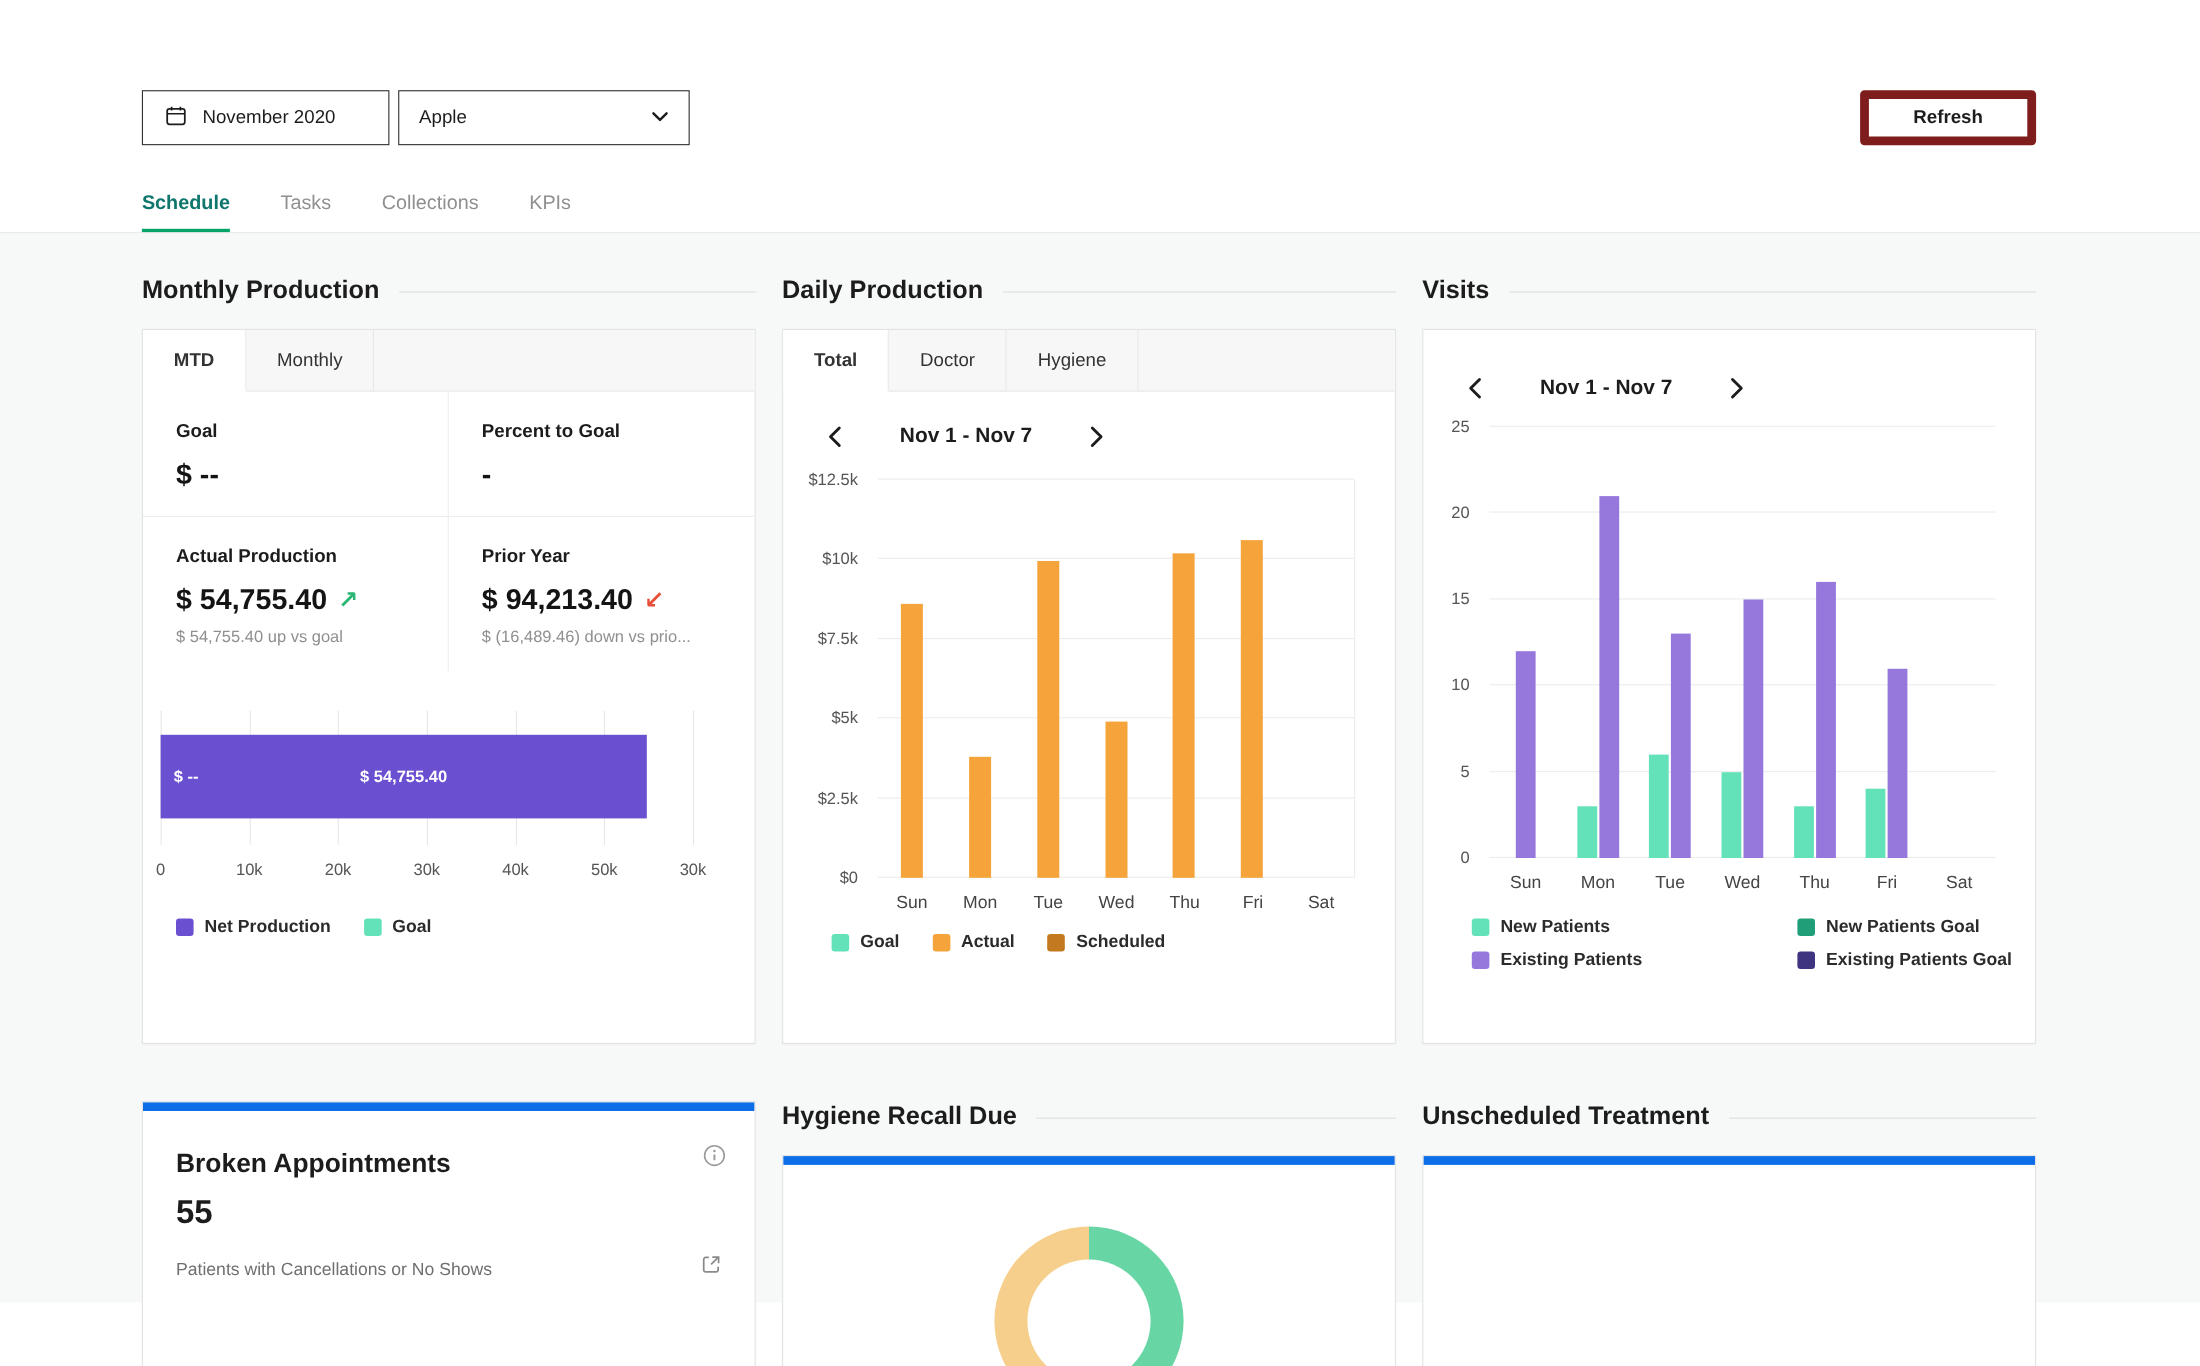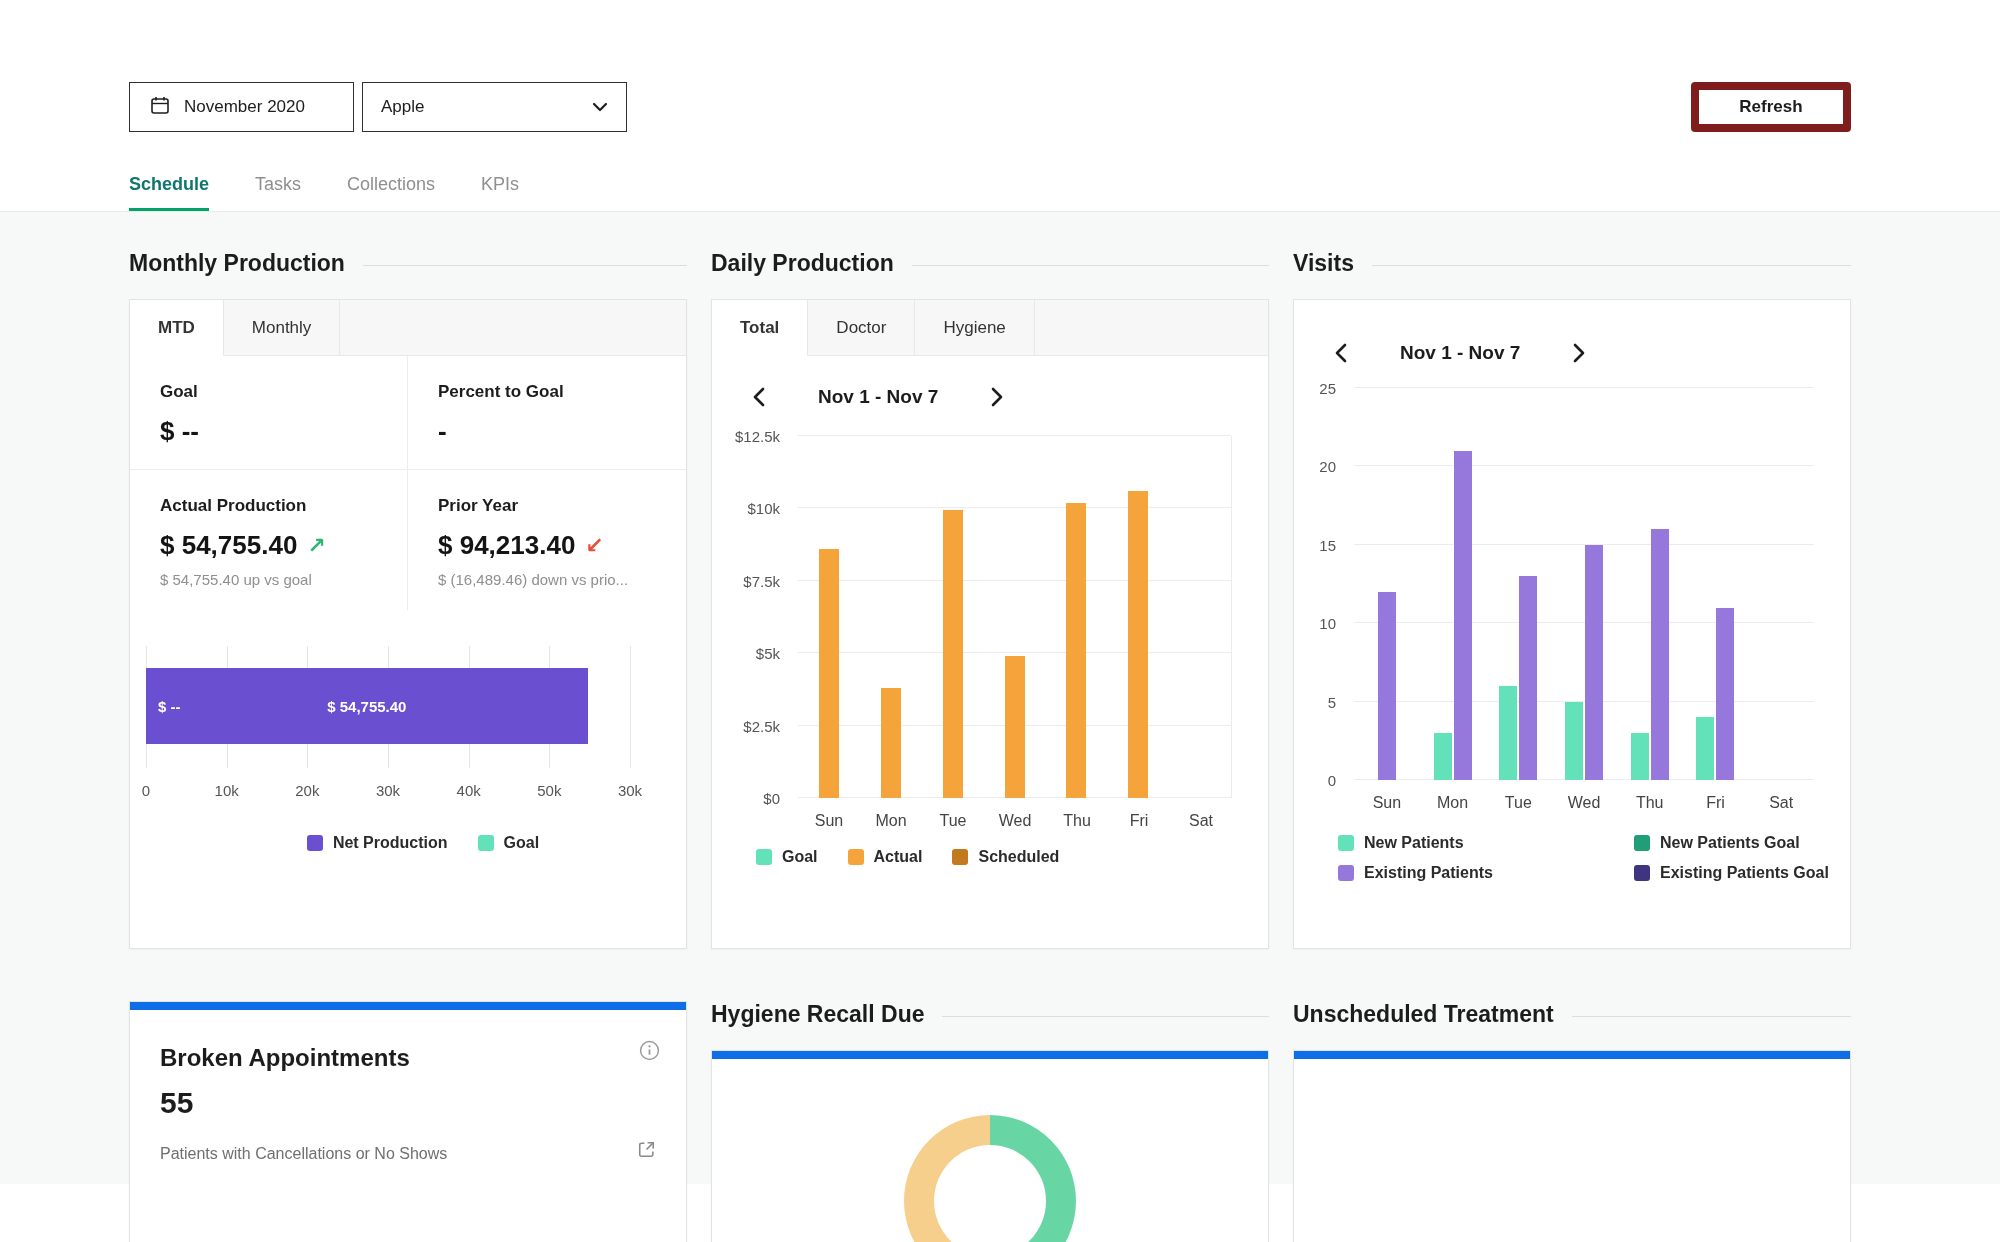--- a/index.html
+++ b/index.html
@@ -92,21 +92,21 @@
   .xtick { flex: 1; text-align: center; font-size: 16px; color: #444; padding-top: 14px; }
 
   
   .daterange { display: flex; align-items: flex-end; gap: 52px; padding: 30px 0 28px 40px; }
   .visits-card .daterange { padding: 42px 0 24px 40px; }
   .chev-btn { display: inline-flex; cursor: pointer; }
   .daterange-label { font-size: 19px; font-weight: 700; }
 
   
   .legend { display: flex; gap: 30px; align-items: center; }
-  .legend.mp { margin: 28px 0 13px 30px; justify-content: center; }
+  .legend.mp { margin: 28px 0 13px 30px; }
   .legend.dp { margin: 18px 0 0 44px; }
   .legend.grid2 { display: grid; grid-template-columns: 256px auto; gap: 12px 40px;
     justify-content: start; margin: 22px 0 0 44px; }
   .lg-item { display: inline-flex; align-items: center; gap: 10px; }
   .swatch { width: 16px; height: 16px; border-radius: 3px; display: inline-block; flex: 0 0 auto; }
   .lg-label { font-size: 16px; font-weight: 600; color: #2b2b2b; white-space: nowrap; }
 
   
   .metric-body { position: relative; padding: 34px 30px 24px; }
   .metric-label { font-size: 24px; font-weight: 700; }

